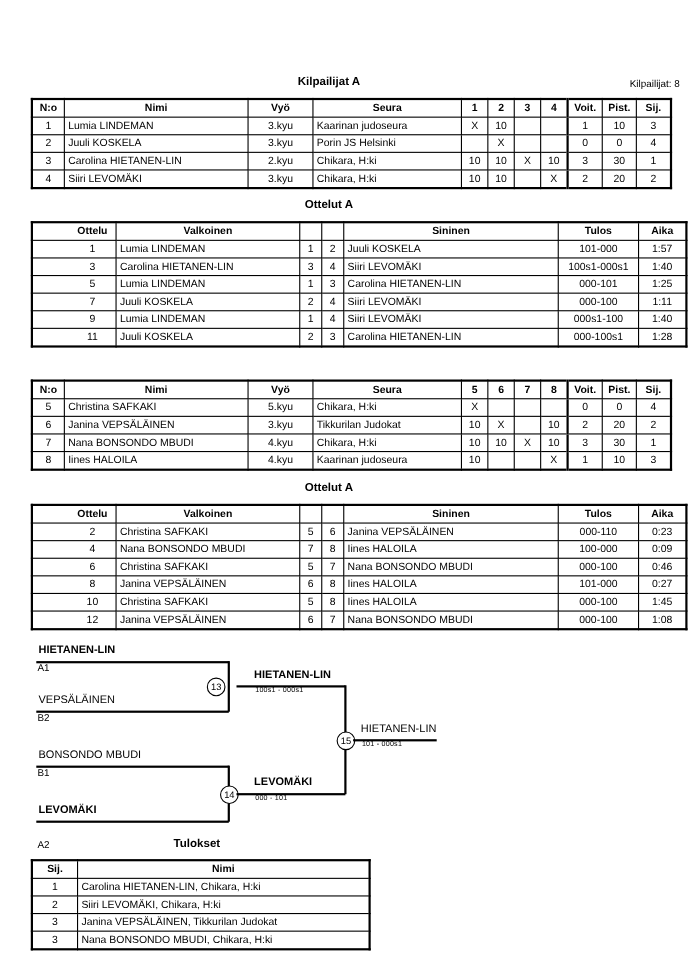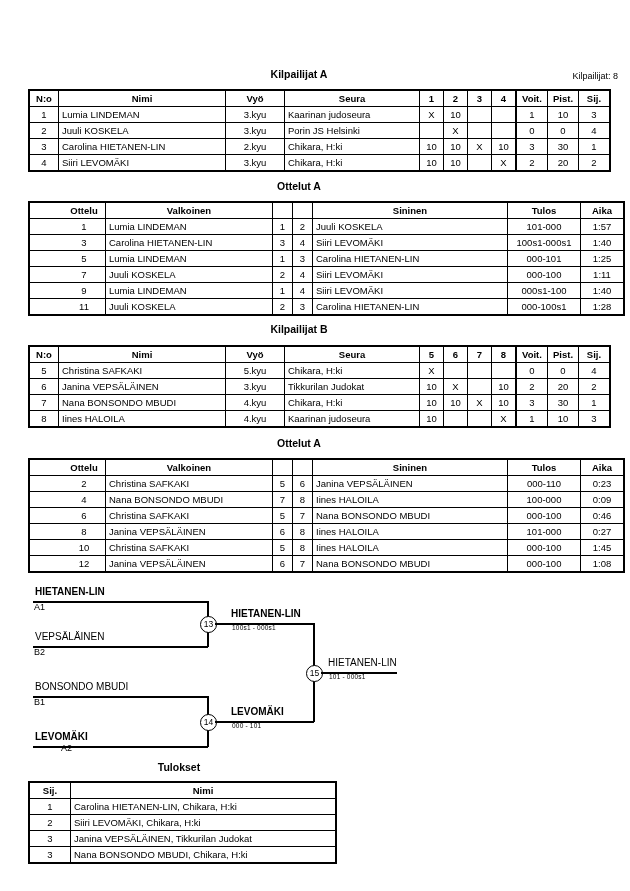--- a/index.html
+++ b/index.html
@@ -221,21 +221,20 @@
           <td class="w-white l">Juuli KOSKELA</td>
           <td class="w-n c">2</td>
           <td class="w-n c">3</td>
           <td class="w-blue l b">Carolina HIETANEN-LIN</td>
           <td class="w-tulos c">000-100s1</td>
           <td class="w-aika c">1:28</td>
         </tr>
       </tbody>
   </table>
 
-  <div class="sect-head" style="left:28px;top:323px;width:542px;">Kilpailijat B</div>
   <table class="tbl pool" style="left:28px;top:345px;">
     <thead>
         <tr>
       <th class="w-no">N:o</th>
       <th class="w-nimi">Nimi</th>
       <th class="w-vyo">Vyö</th>
       <th class="w-seura">Seura</th>
       <th class="w-rr">5</th>
       <th class="w-rr">6</th>
       <th class="w-rr">7</th>
@@ -376,33 +375,33 @@
 
     <div class="bk-name bold" style="left:35px;top:11px;">HIETANEN-LIN</div>
     <div class="bk-line hl" style="left:33px;top:26px;width:175px;"></div>
     <div class="bk-seed" style="left:34px;top:27px;">A1</div>
 
     <div class="bk-name" style="left:35px;top:56px;">VEPSÄLÄINEN</div>
     <div class="bk-line hl" style="left:33px;top:71px;width:175px;"></div>
     <div class="bk-seed" style="left:34px;top:72px;">B2</div>
 
     <div class="bk-line vl" style="left:207px;top:26px;height:46px;"></div>
-    <div class="bk-node" style="left:200px;top:41px;">13</div>
+    <div class="bk-node" style="left:188px;top:41px;">13</div>
 
     <div class="bk-name bold" style="left:231px;top:33px;">HIETANEN-LIN</div>
     <div class="bk-line hl" style="left:215px;top:48px;width:99px;"></div>
     <div class="bk-score" style="left:232px;top:49px;">100s1 - 000s1</div>
 
     <div class="bk-name" style="left:35px;top:106px;">BONSONDO MBUDI</div>
     <div class="bk-line hl" style="left:33px;top:121px;width:175px;"></div>
     <div class="bk-seed" style="left:34px;top:122px;">B1</div>
 
     <div class="bk-name bold" style="left:35px;top:156px;">LEVOMÄKI</div>
     <div class="bk-line hl" style="left:33px;top:171px;width:175px;"></div>
-    <div class="bk-seed" style="left:34px;top:168px;margin-left:27px;">A2</div>
+    <div class="bk-seed" style="left:34px;top:188px;">A2</div>
 
     <div class="bk-line vl" style="left:207px;top:121px;height:51px;"></div>
     <div class="bk-node" style="left:200px;top:139px;">14</div>
 
     <div class="bk-name bold" style="left:231px;top:131px;">LEVOMÄKI</div>
     <div class="bk-line hl" style="left:215px;top:146px;width:99px;"></div>
     <div class="bk-score" style="left:232px;top:147px;">000 - 101</div>
 
     <div class="bk-line vl" style="left:313px;top:48px;height:99px;"></div>
     <div class="bk-node" style="left:306px;top:90px;">15</div>

